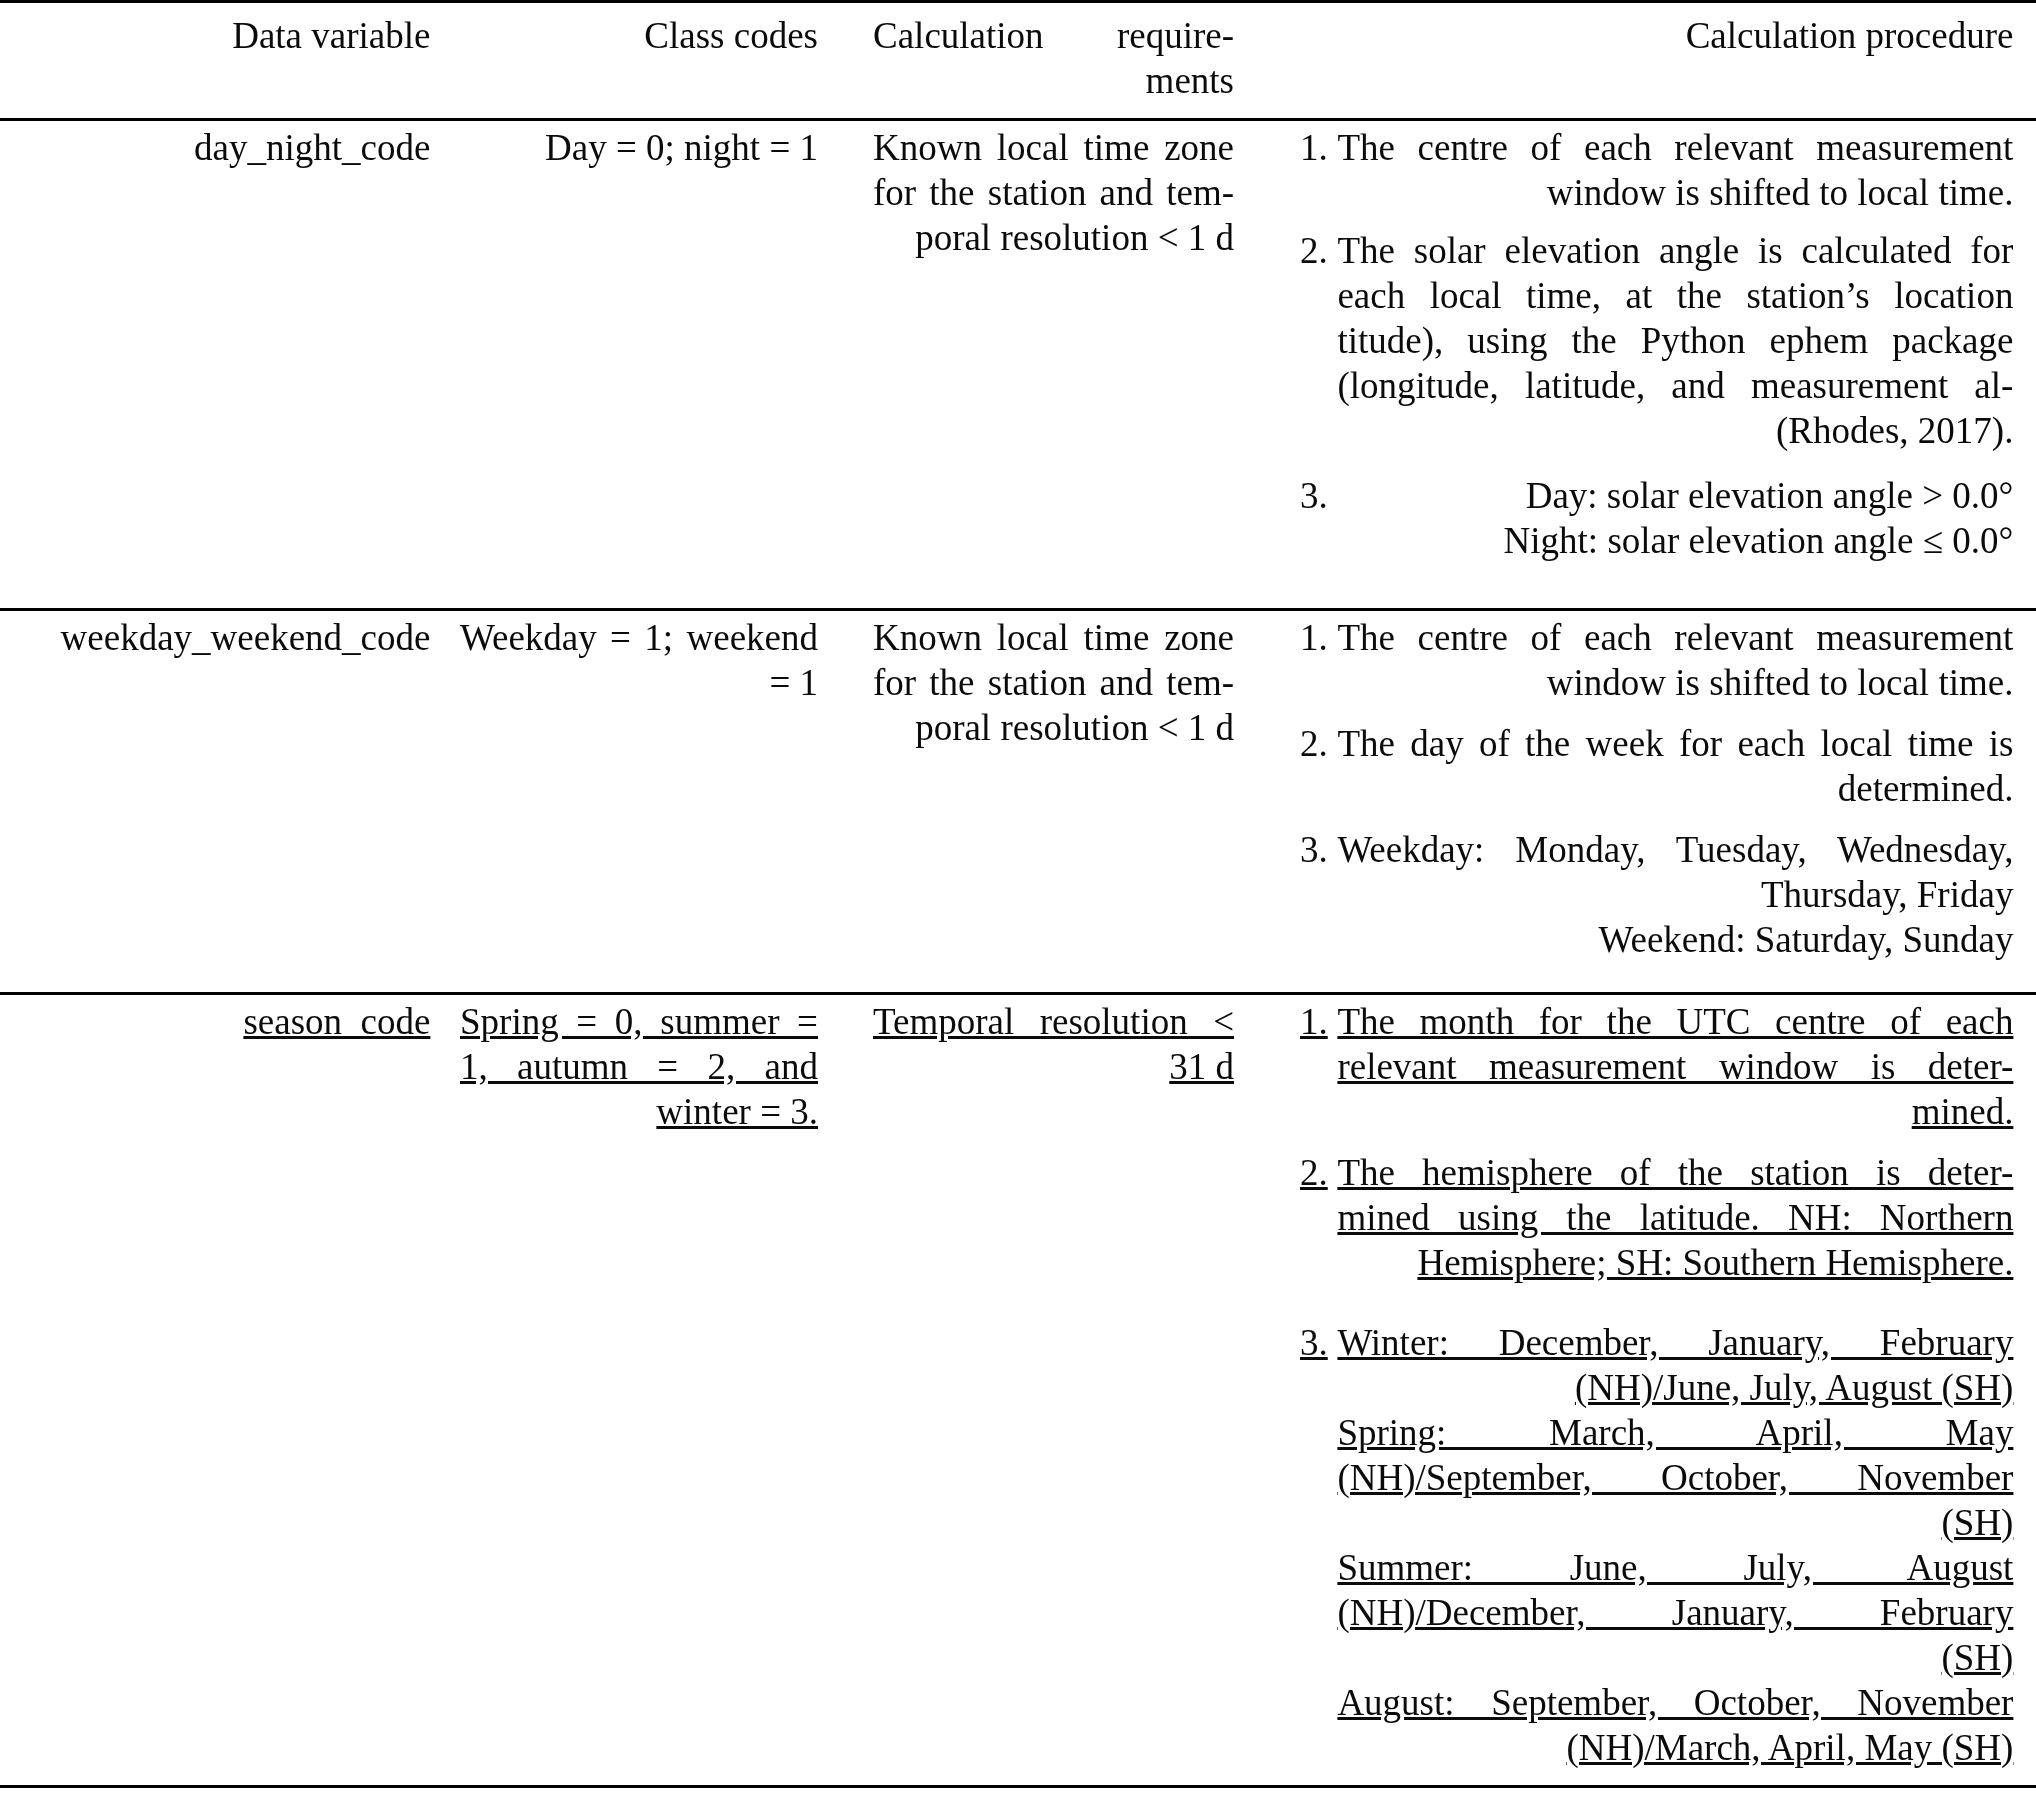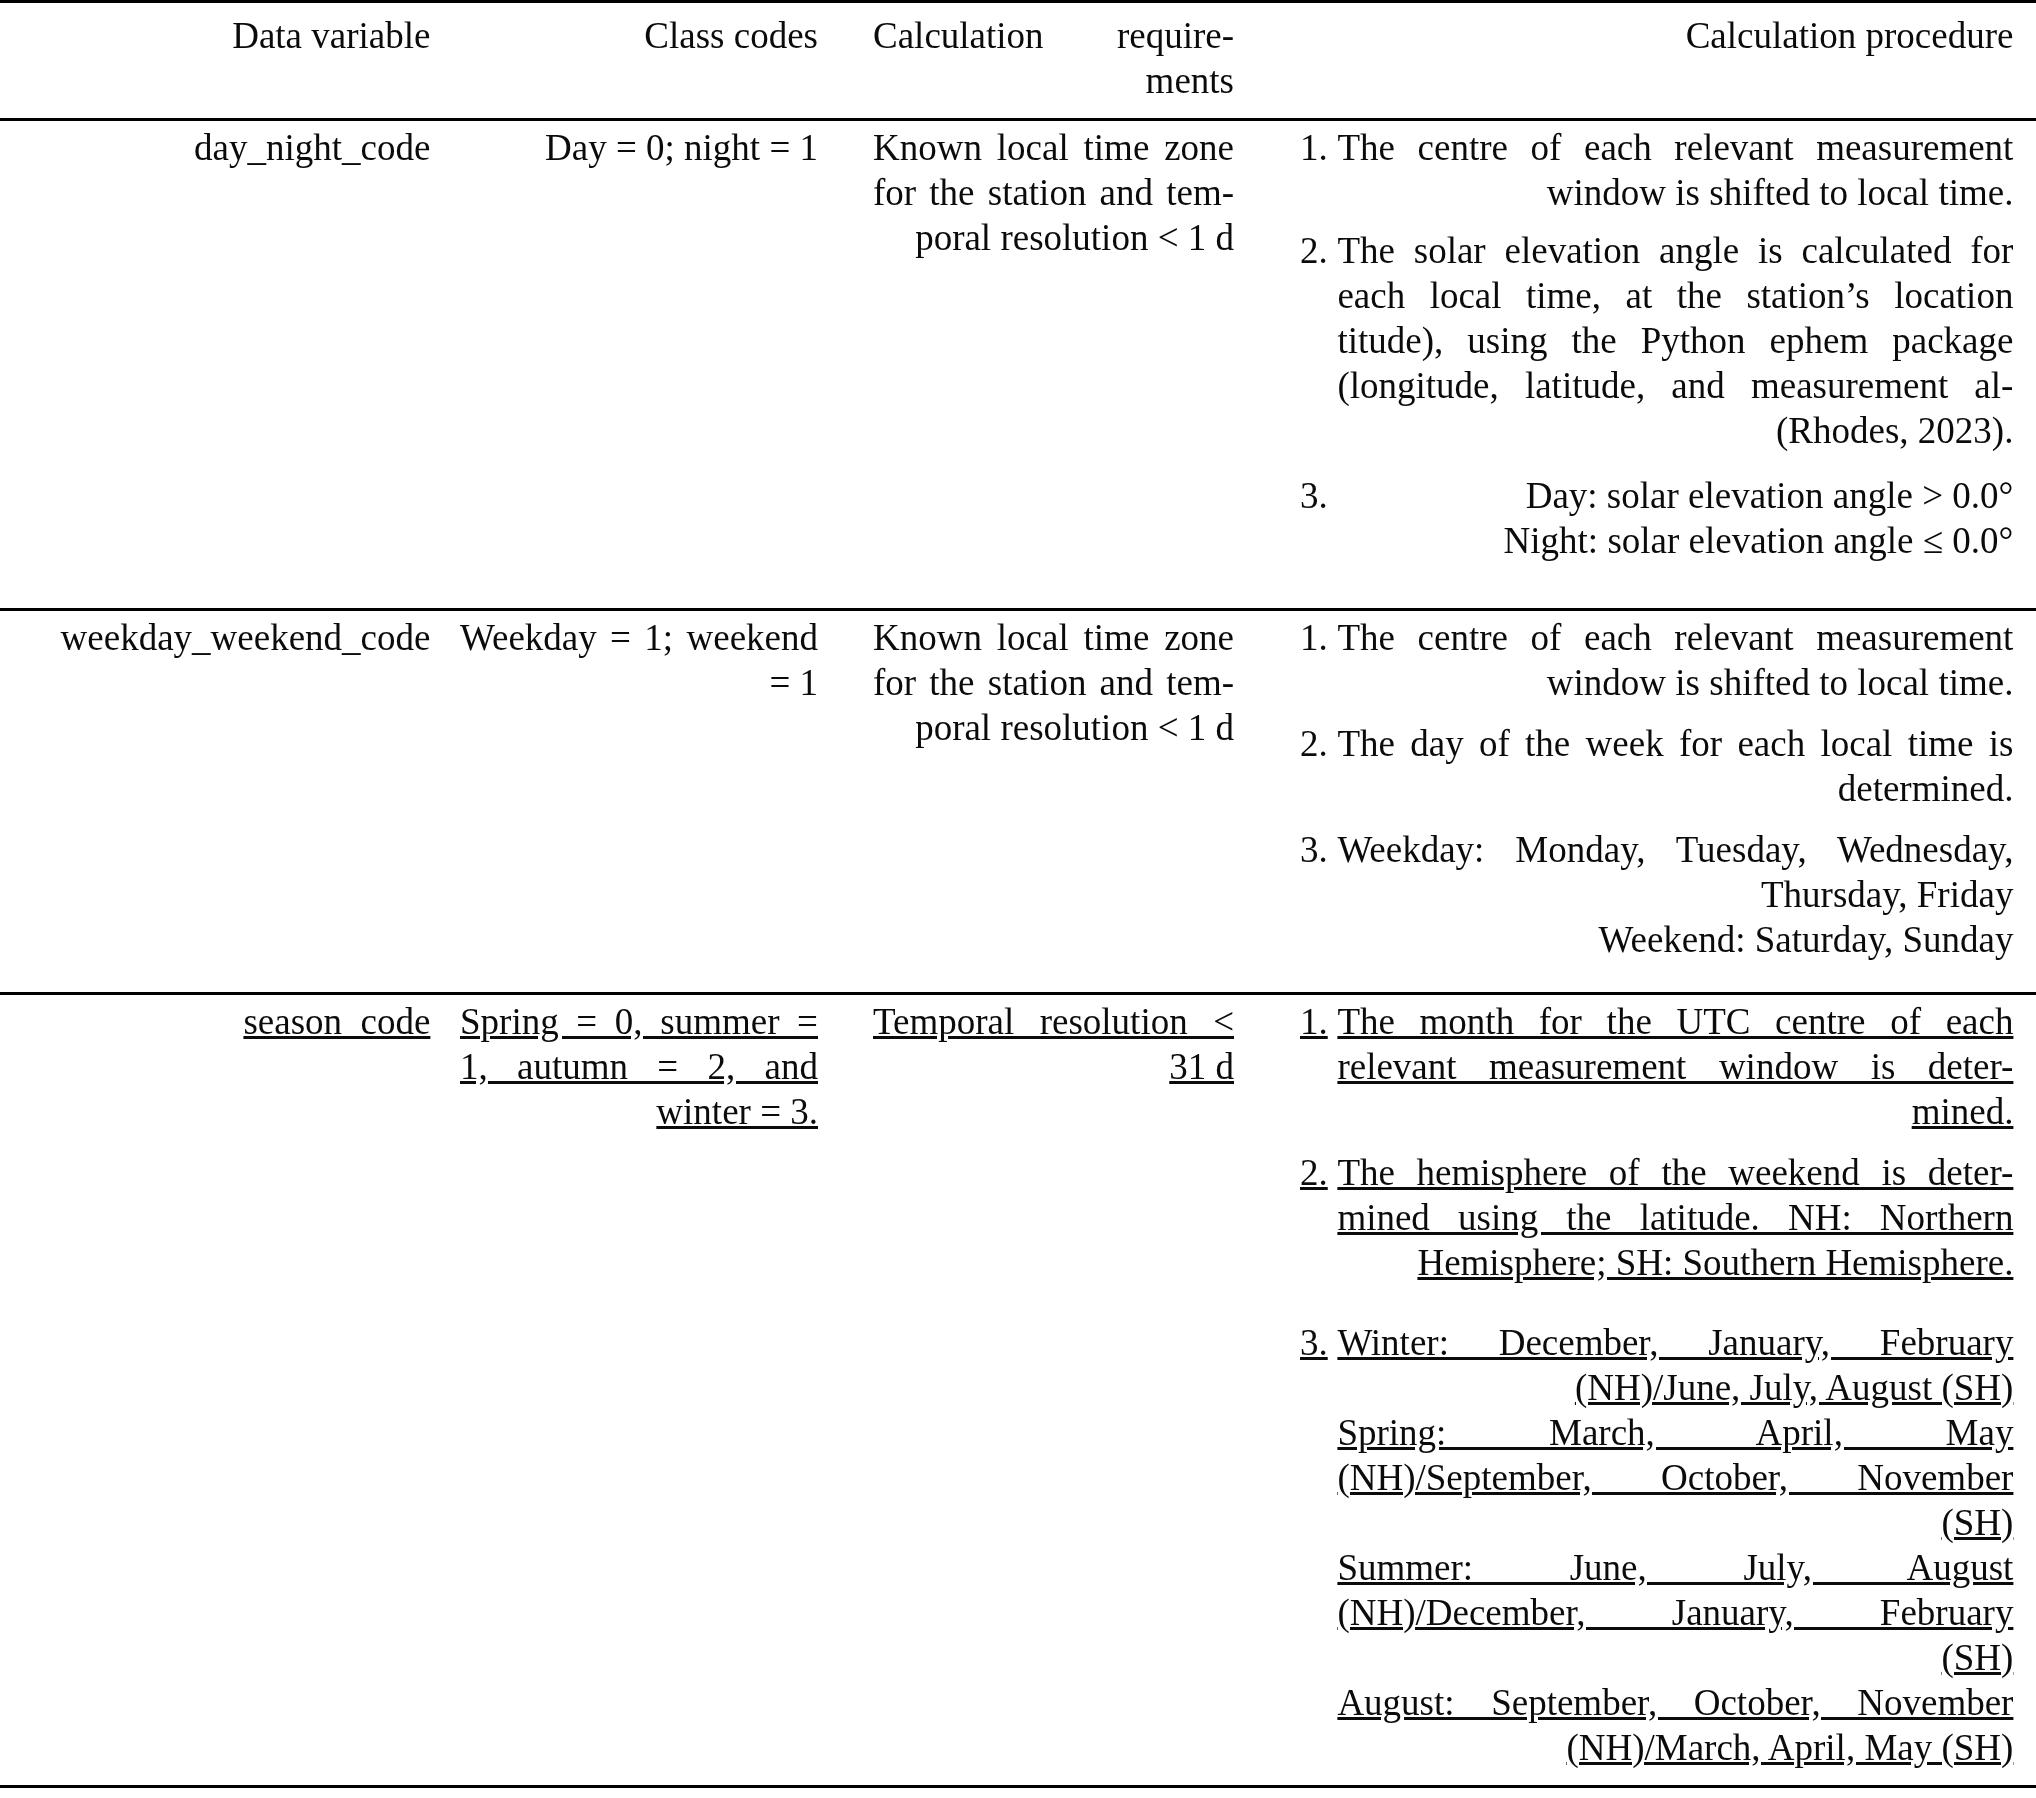--- a/index.html
+++ b/index.html
@@ -75,21 +75,21 @@
           <div class="ln">window is shifted to local time.</div>
         </div>
       </div>
       <div class="item mt14">
         <div class="num">2.</div>
         <div class="itxt">
           <div class="ln j">The solar elevation angle is calculated for</div>
           <div class="ln j">each local time, at the station’s location</div>
           <div class="ln j">titude), using the Python ephem package</div>
           <div class="ln j">(longitude, latitude, and measurement al-</div>
-          <div class="ln">(Rhodes, 2023).</div>
+          <div class="ln">(Rhodes, 2017).</div>
         </div>
       </div>
       <div class="item mt20">
         <div class="num">3.</div>
         <div class="itxt">
           <div class="ln">Day: solar elevation angle &gt; 0.0°</div>
           <div class="ln">Night: solar elevation angle ≤ 0.0°</div>
         </div>
       </div>
     </div>
@@ -156,21 +156,21 @@
         <div class="num">1.</div>
         <div class="itxt">
           <div class="ln j">The month for the UTC centre of each</div>
           <div class="ln j">relevant measurement window is deter-</div>
           <div class="ln">mined.</div>
         </div>
       </div>
       <div class="item mt16">
         <div class="num">2.</div>
         <div class="itxt">
-          <div class="ln j">The hemisphere of the weekend is deter-</div>
+          <div class="ln j">The hemisphere of the station is deter-</div>
           <div class="ln j">mined using the latitude. NH: Northern</div>
           <div class="ln">Hemisphere; SH: Southern Hemisphere.</div>
         </div>
       </div>
       <div class="item mt36">
         <div class="num">3.</div>
         <div class="itxt">
           <div class="ln j">Winter: December, January, February</div>
           <div class="ln">(NH)/June, July, August (SH)</div>
           <div class="ln j">Spring: March, April, May</div>

